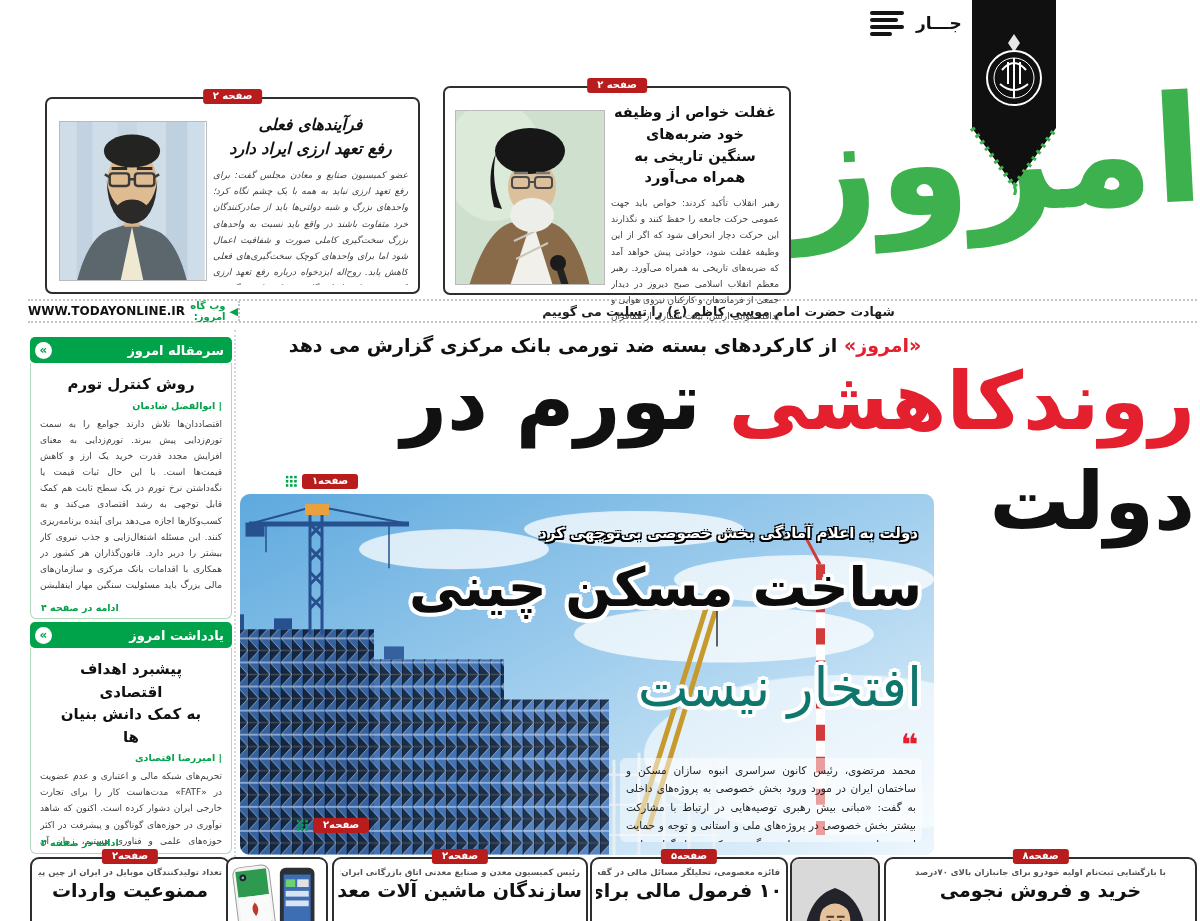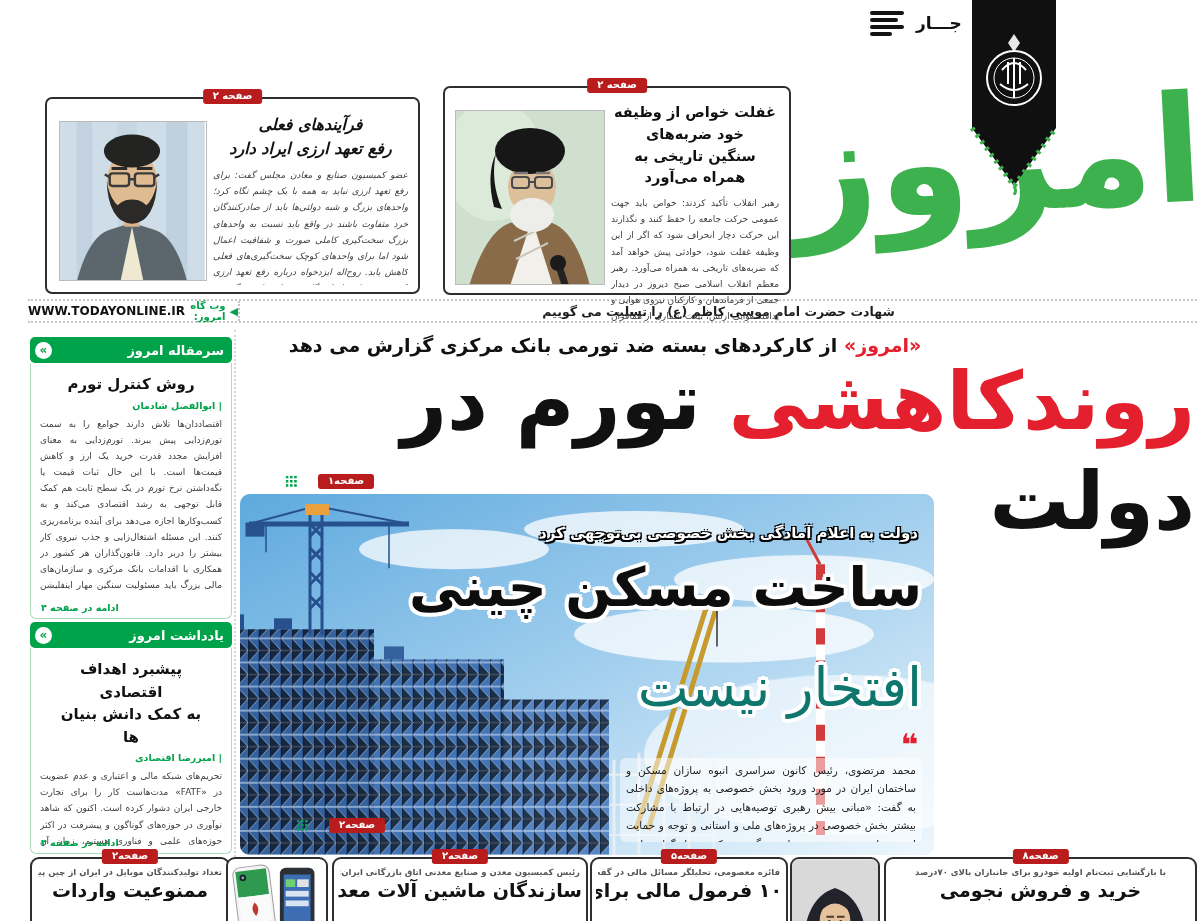--- a/index.html
+++ b/index.html
@@ -45,21 +45,21 @@
   .pbadge{display:inline-block;background:#b91c1c;color:#fff;font-size:10px;font-weight:bold;
     padding:1px 10px 3px;border-radius:3px;white-space:nowrap;}
 
   
   .lead-kicker{position:absolute;top:334px;left:240px;width:730px;text-align:center;
     font-size:19px;font-weight:bold;color:#111;}
   .lead-kicker .brand{color:#e5202e;}
   .lead-headline{position:absolute;top:352px;left:235px;right:5px;text-align:right;
     font-size:80px;font-weight:bold;line-height:1.25;letter-spacing:-2px;color:#111;}
   .lead-headline .red{color:#e5202e;}
-  .badge-row{position:absolute;display:flex;align-items:center;gap:20px;direction:ltr;}
+  .badge-row{position:absolute;display:flex;align-items:center;gap:4px;direction:ltr;}
   .dots-icon{width:13px;height:13px;
     background-image:radial-gradient(#00a24a 1.3px,transparent 1.4px);background-size:4.2px 4.2px;}
 
   
   .photo-box{position:absolute;left:240px;top:494px;width:694px;height:361px;
     border-radius:10px;overflow:hidden;background:#bcd9ee;}
   .photo-box svg{position:absolute;inset:0;}
   .ph-kicker{position:absolute;top:30px;right:16px;color:#fff;font-weight:bold;font-size:15px;
     text-shadow:-1.5px -1.5px 0 #000,1.5px -1.5px 0 #000,-1.5px 1.5px 0 #000,1.5px 1.5px 0 #000;}
   .ph-h1{position:absolute;top:62px;right:12px;font-size:54px;font-weight:bold;color:#0d0d0d;}

